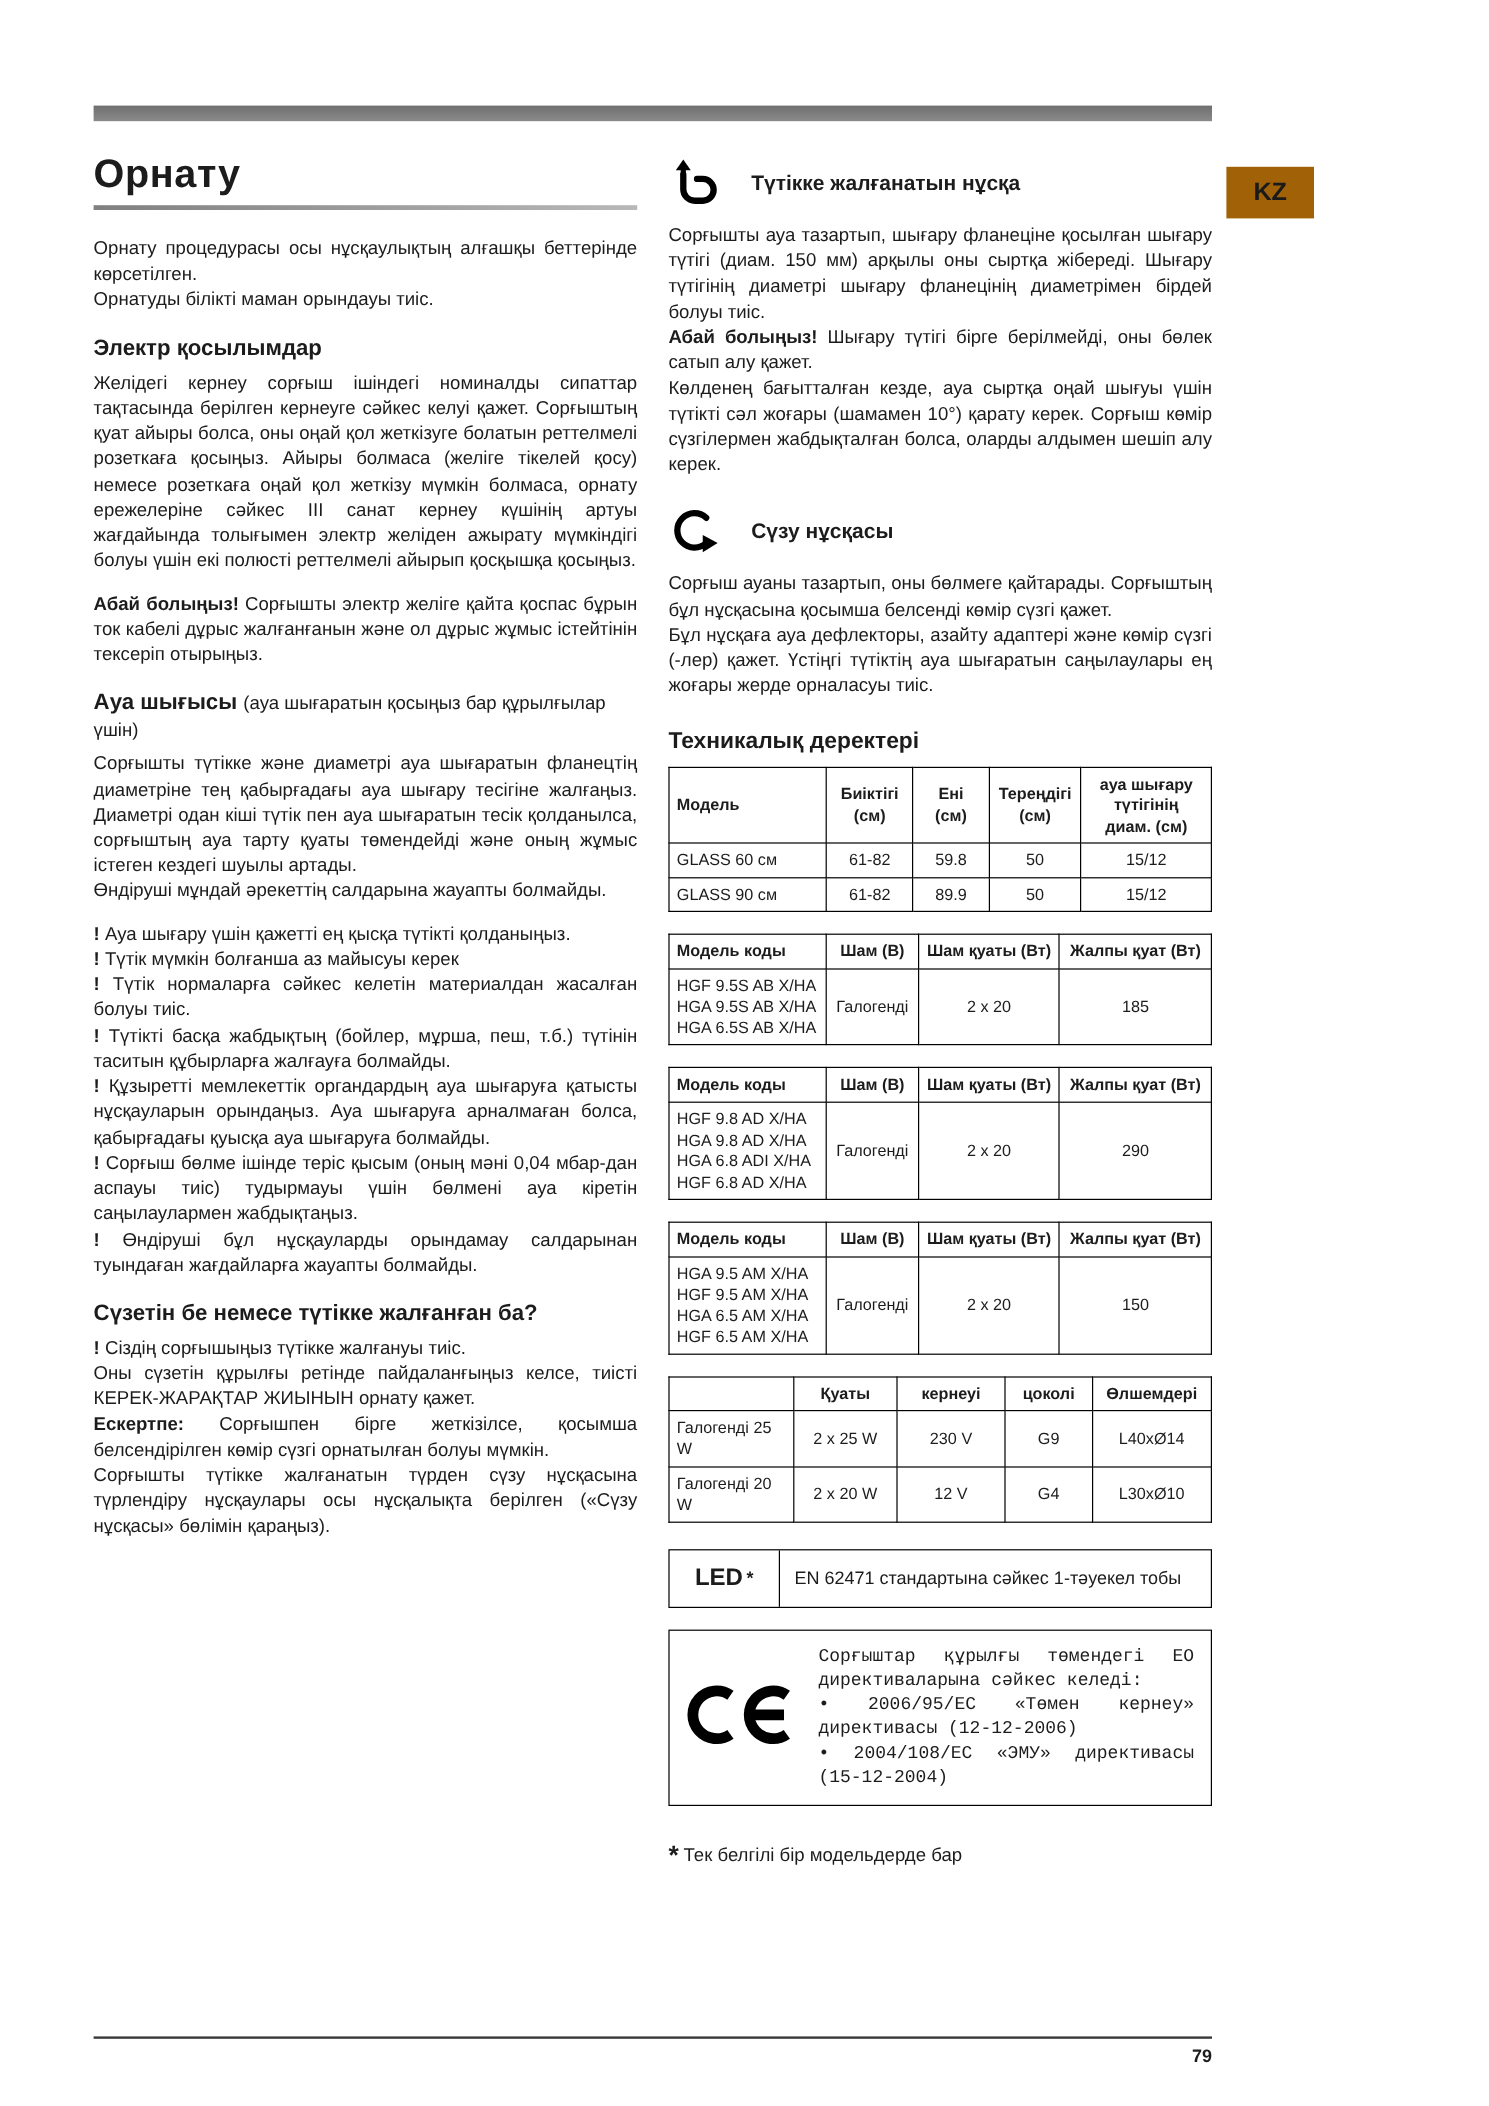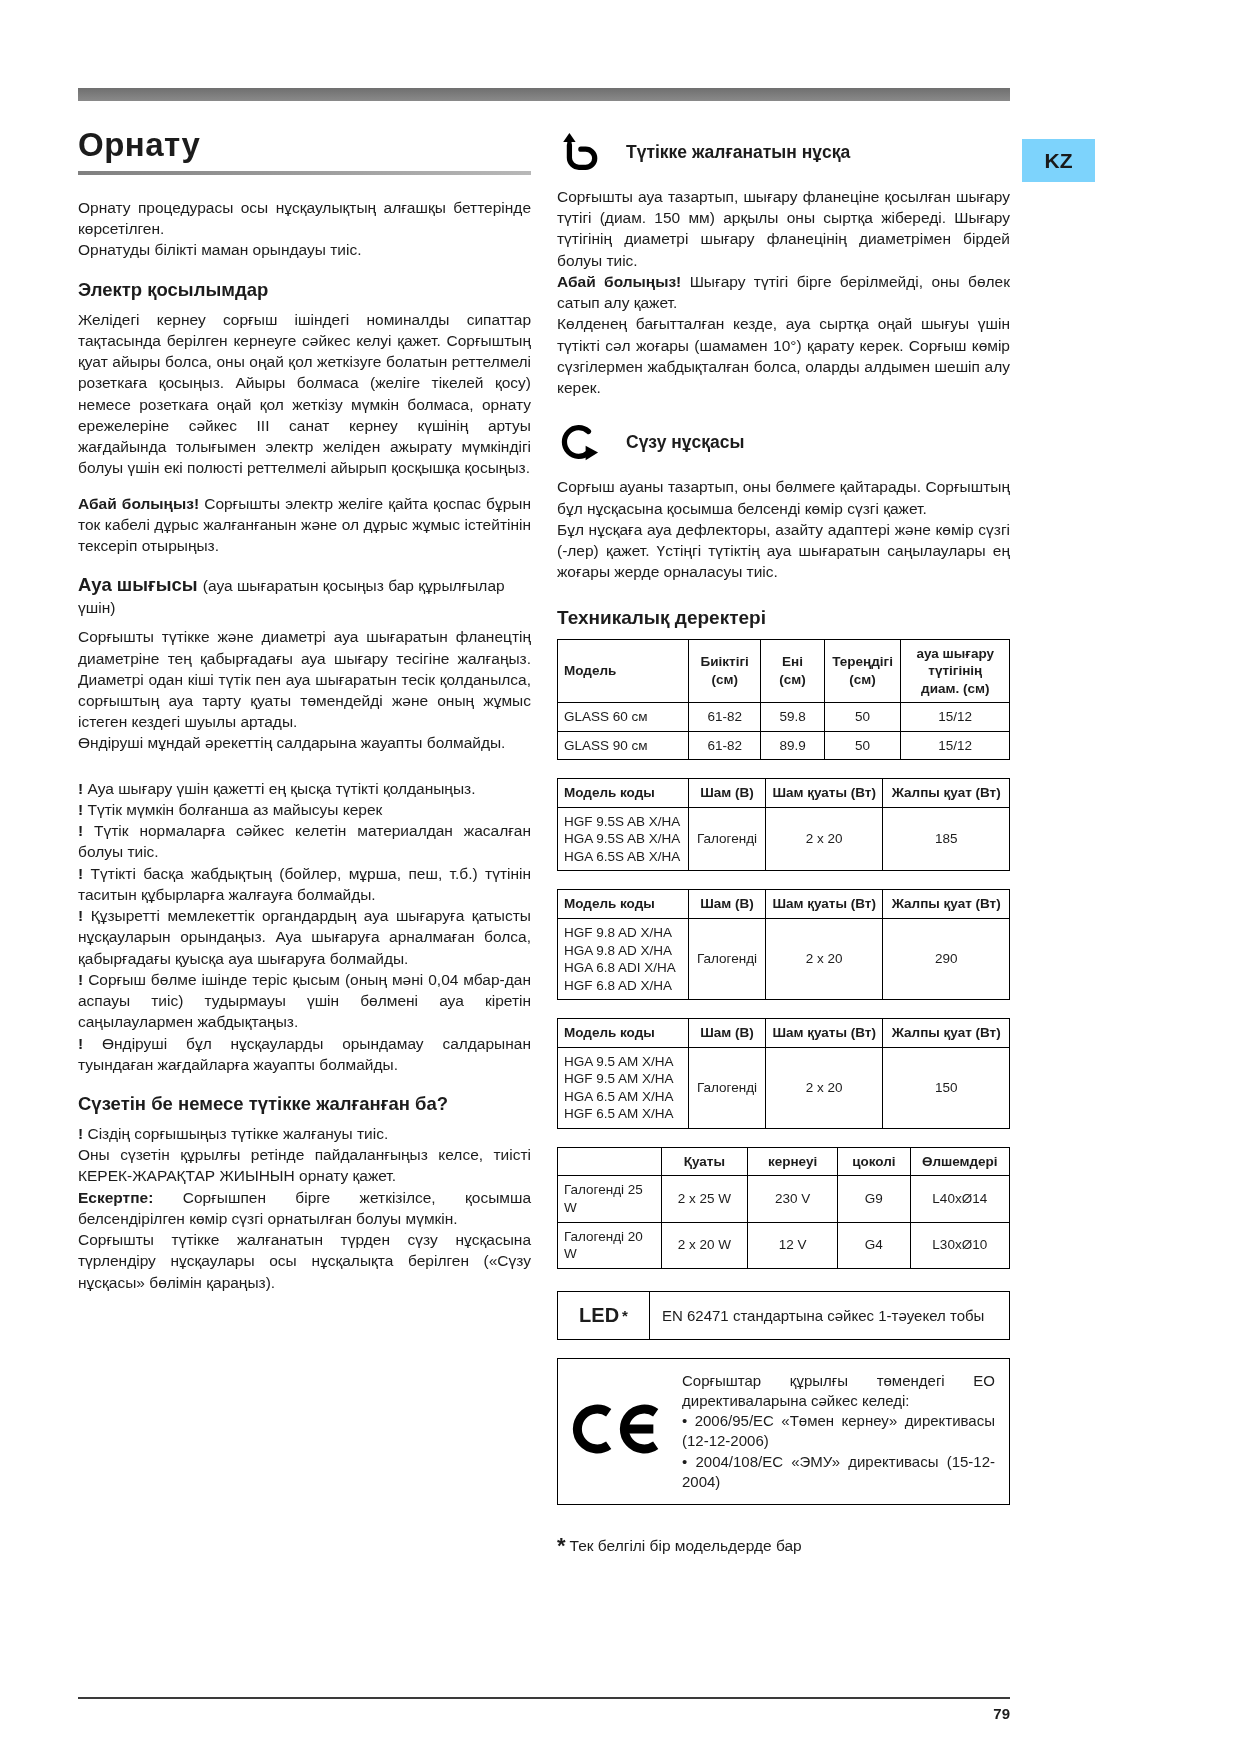--- a/index.html
+++ b/index.html
@@ -5,35 +5,35 @@
   * { margin:0; padding:0; box-sizing:border-box; }
   html,body { background:#ffffff; }
   body {
     width:1241px; height:1755px; position:relative;
     font-family:"Liberation Sans", sans-serif;
     color:#1c1c1c;
   }
   .topbar { position:absolute; left:78px; top:88px; width:932px; height:13px;
             background:linear-gradient(to bottom,#6f6f6f,#8a8a8a); }
   .kz-badge { position:absolute; left:1022px; top:139px; width:73px; height:43px;
-              background:#7dd3fc; display:flex; align-items:center; justify-content:center;
+              background:#a16207; display:flex; align-items:center; justify-content:center;
               font-weight:bold; font-size:21px; color:#1a1a1a; }
   .content { position:absolute; left:78px; top:126px; width:932px; display:flex; gap:26px; }
   .col-left  { width:453px; }
   .col-right { width:453px; }
 
   .title { font-size:33px; font-weight:bold; letter-spacing:0.5px; }
   .title-rule { height:4px; background:linear-gradient(to right,#808080,#b8b8b8); margin:7px 0 22px; }
 
   h2 { font-size:18.5px; margin:18px 0 8px; }
   h2 .h-note { font-weight:normal; font-size:15.5px; }
   .body { font-size:15.5px; line-height:1.37; text-align:justify; }
   .pre { white-space:pre-line; }
   .mt  { margin-top:14px; }
-  .bullets { margin-top:24px; }
+  .bullets { margin-top:14px; }
 
   .icon-heading { display:flex; align-items:center; gap:12px; margin:6px 0 14px; }
   .icon-heading.second { margin-top:24px; }
   .ih-text { font-weight:bold; font-size:17.5px;margin-left:15px; }
   .ih-icon svg { display:block; }
 
   .tech-heading { font-size:19px; margin:24px 0 10px; }
 
   table.tbl { width:100%; border-collapse:collapse; font-size:13.5px; margin-bottom:18px; }
   .tbl th, .tbl td { border:1.4px solid #000; padding:5px 6px; text-align:center;
@@ -50,21 +50,21 @@
   .bulbs th:nth-child(3){width:20%} .bulbs th:nth-child(4){width:16%}
   .bulbs th:nth-child(5){width:22%}
 
   .led-box { display:flex; border:1.4px solid #000; margin:22px 0 18px; }
   .led-l { width:92px; border-right:1.4px solid #000; display:flex; align-items:center;
            justify-content:center; font-weight:bold; font-size:20px; padding:12px 6px; }
   .led-l sup { font-size:15px; margin-left:3px; }
   .led-r { flex:1; display:flex; align-items:center; padding:10px 12px; font-size:15px; }
 
   .ce-box { display:flex; border:1.4px solid #000; padding:12px 14px; gap:16px; align-items:center; }
-  .ce-text { flex:1; font-size:15px; line-height:1.35; text-align:justify; }
+  .ce-text { flex:1; font-size:15px; line-height:1.35; text-align:justify;font-family:Liberation Mono, monospace; }
 
   .footnote { margin-top:28px; font-size:15.5px; }
   .footnote .fstar { font-size:22px; font-weight:bold; vertical-align:-2px; margin-right:4px; }
 
   .footer-line { position:absolute; left:78px; top:1697px; width:932px; border-top:2px solid #3a3a3a; }
   .page-number { position:absolute; top:1705px; left:78px; width:932px; text-align:right;
                  font-weight:bold; font-size:15px; }
 </style>
 </head>
 <body>

